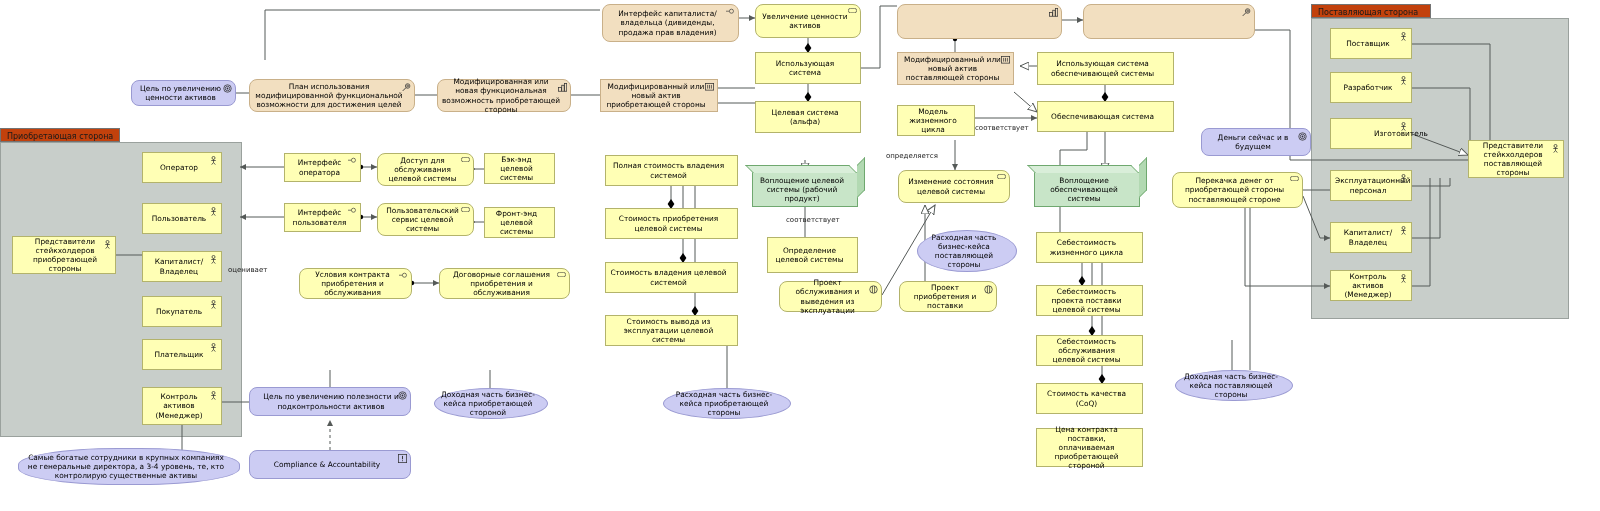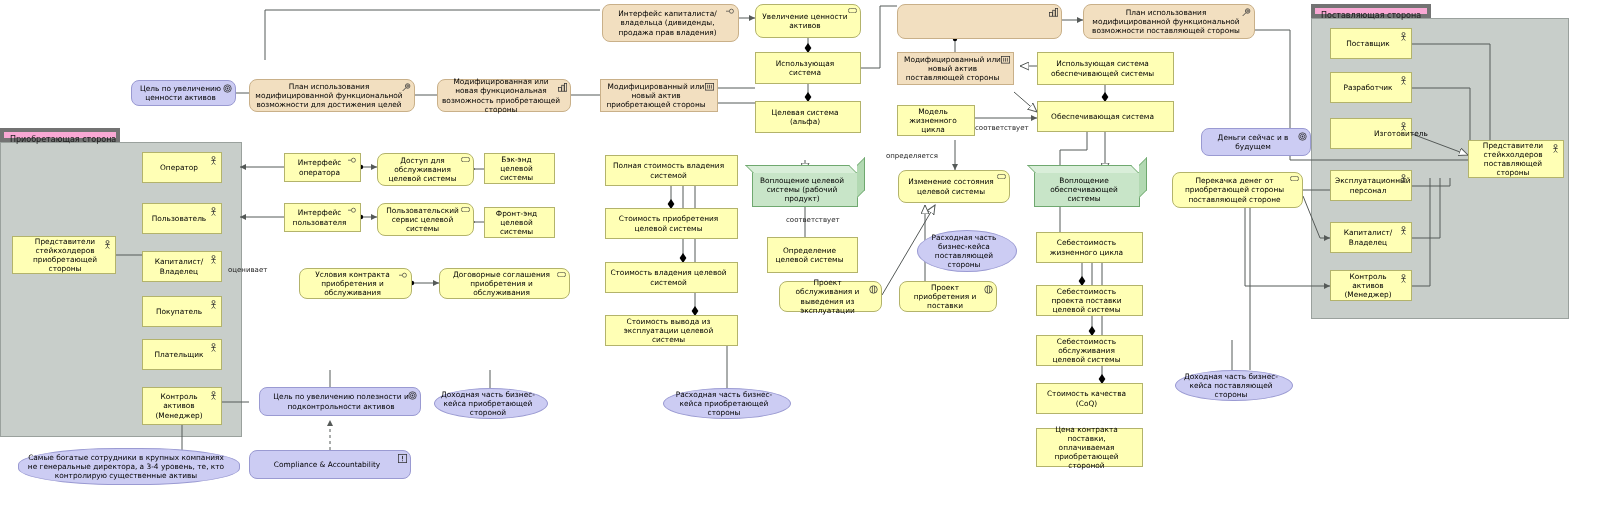--- a/index.html
+++ b/index.html
@@ -1,19 +1,19 @@
 <!DOCTYPE html>
 <html><head>
 <meta charset="utf-8">
 <style>
   html,body{margin:0;padding:0;background:#ffffff;}
   body{font-family:"DejaVu Sans","Liberation Sans",sans-serif;}
   #canvas{position:relative;width:1600px;height:511px;overflow:hidden;background:#fff;}
   .grp{position:absolute;background:#c8ceca;border:1px solid #9aa19d;}
-  .grp-tab{position:absolute;background:#f9a8d4;border:4px solid #737373;
+  .grp-tab{position:absolute;background:#c2410c;border:1px solid #737373;
            font-size:8px;color:#1a1a1a;padding:2px 6px;box-sizing:border-box;
            white-space:nowrap;line-height:11px;}
   .node{position:absolute;box-sizing:border-box;border:1px solid #b3b36b;
         background:#ffffb5;color:#000;font-size:7.4px;line-height:9.2px;
         display:flex;align-items:center;justify-content:center;text-align:center;
         padding:2px 10px 2px 4px;}
   .node .lbl{display:block;width:100%;}
   .node.rnd{border-radius:8px;}
   .node.motiv{background:#ccccf3;border-color:#9a9ad2;}
   .node.bus{background:#f2dfc0;border-color:#c9b089;}
@@ -189,21 +189,20 @@
       <div class="node bus rnd" style="left: 897px; top: 4px; width: 165px; height: 35px;">
         <span class="ic">
           <svg viewBox="0 0 12 12">
             <rect x="0.5" y="6" width="4" height="5" fill="none" stroke="#333" stroke-width="1"></rect>
             <rect x="5" y="3" width="3.2" height="8" fill="none" stroke="#333" stroke-width="1"></rect>
             <rect x="8.6" y="0.5" width="3" height="10.5" fill="none" stroke="#333" stroke-width="1"></rect>
           </svg>
         </span>
       </div>
       <div class="node bus rnd" style="left: 1083px; top: 4px; width: 172px; height: 35px;">
-        <span class="lbl">План использования модифицированной функциональной возможности поставляющей стороны</span>
         <span class="ic">
           <svg viewBox="0 0 12 12">
             <circle cx="7.5" cy="4" r="3" fill="none" stroke="#333" stroke-width="1"></circle>
             <circle cx="7.5" cy="4" r="1.2" fill="none" stroke="#333" stroke-width="1"></circle>
             <path d="M5.3 6.2 L1 10.5" stroke="#333" stroke-width="1.2"></path>
           </svg>
         </span>
       </div>
       <div class="node bus" style="left: 897px; top: 52px; width: 117px; height: 33px;">
         <span class="lbl">Модифицированный или новый актив поставляющей стороны</span>
@@ -419,21 +418,21 @@
       </div>
       <div class="node" style="left: 142px; top: 387px; width: 80px; height: 38px;">
         <span class="lbl">Контроль активов (Менеджер)</span>
         <span class="ic">
           <svg viewBox="0 0 12 12">
             <circle cx="6" cy="2.6" r="2" fill="none" stroke="#333" stroke-width="1"></circle>
             <path d="M6 4.6 L6 8.6 M3 6 L9 6 M6 8.6 L3.6 11.5 M6 8.6 L8.4 11.5" stroke="#333" stroke-width="1" fill="none"></path>
           </svg>
         </span>
       </div>
-      <div class="node motiv rnd" style="left: 259px; top: 387px; width: 162px; height: 29px; padding-left: 12px;">
+      <div class="node motiv rnd" style="left: 249px; top: 387px; width: 162px; height: 29px; padding-left: 12px;">
         <span class="lbl">Цель по увеличению полезности и подконтрольности активов</span>
         <span class="ic">
           <svg viewBox="0 0 12 12">
             <circle cx="6" cy="6" r="5" fill="none" stroke="#333" stroke-width="1"></circle>
             <circle cx="6" cy="6" r="3" fill="none" stroke="#333" stroke-width="1"></circle>
             <circle cx="6" cy="6" r="1.2" fill="#333"></circle>
           </svg>
         </span>
       </div>
       <div class="node motiv rnd" style="left: 249px; top: 450px; width: 162px; height: 29px;">

